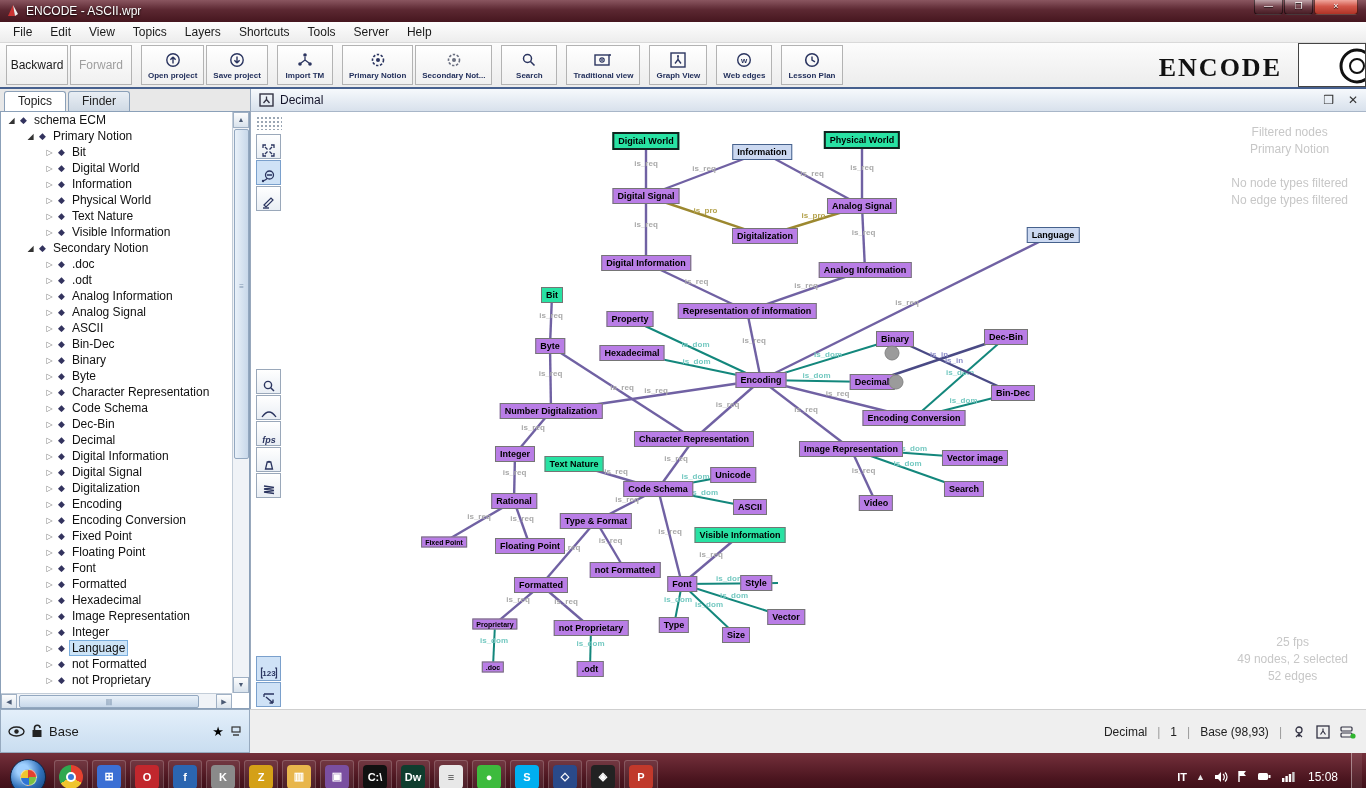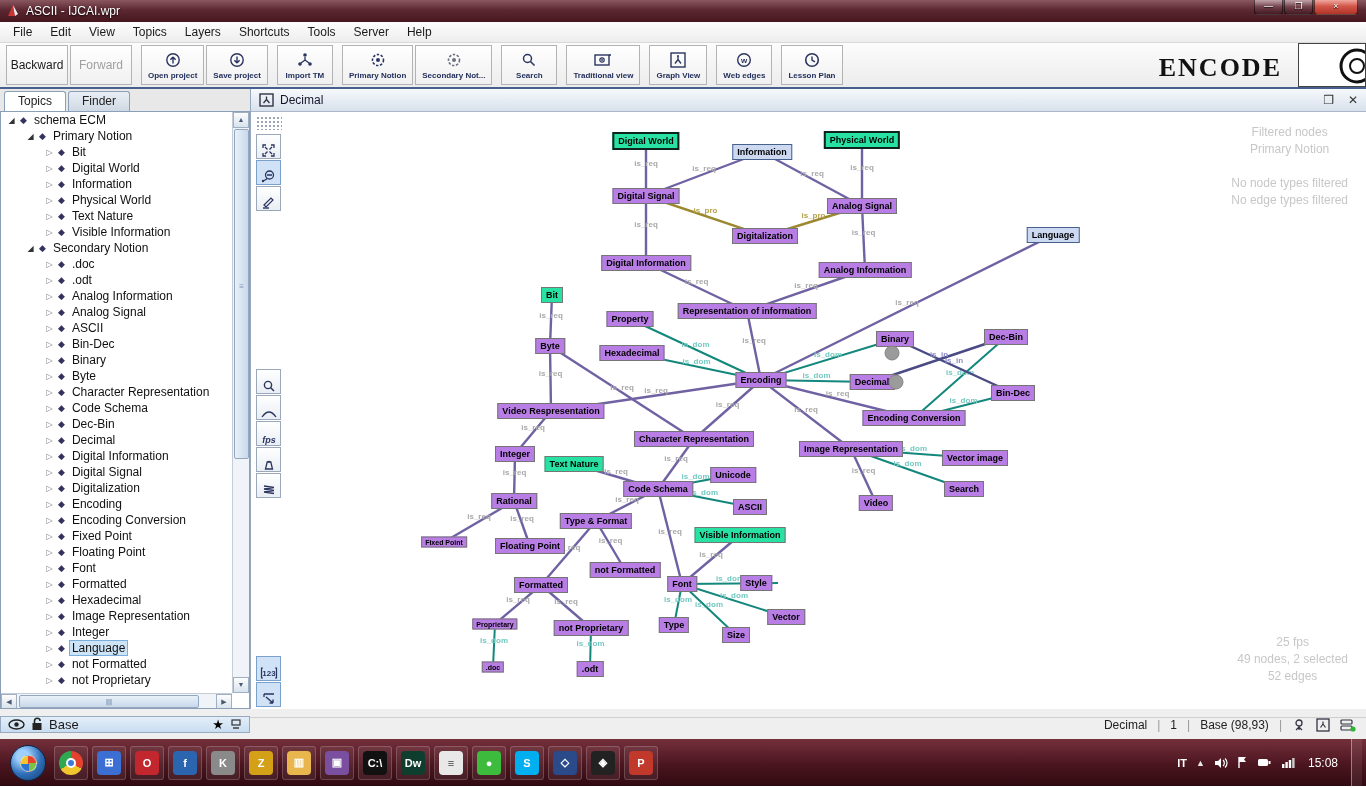--- a/index.html
+++ b/index.html
@@ -98,21 +98,21 @@
   #side-tools { position:absolute; left:5px; top:4px; width:26px; z-index:5; }
   .tool-grip { height:14px; margin-bottom:4px;
     background:radial-gradient(#9aa6b4 1px, transparent 1.3px); background-size:4px 4px; }
   .tool { width:25px; height:25px; border:1px solid #9aa8ba;
     background:linear-gradient(#ffffff,#e9eef4); margin-bottom:1px;
     display:flex; align-items:flex-end; justify-content:center; color:#2b3560; }
   .tool.active { background:#cfe2f6; border-color:#7aa0cc; }
   .tgroup { position:absolute; left:0; }
 
   
-  #bottombar { height:30px; display:flex; background:#efefef;align-items:center; }
+  #bottombar { height:44px; display:flex; background:#efefef; }
   #layerbar { width:250px; background:linear-gradient(#e3effa,#c9ddf0);
     border:1px solid #97aabf; display:flex; align-items:center; padding:0 7px; gap:6px; }
   #layerbar .lname { font-size:13px; color:#1a1a1a; }
   #layerbar .right { margin-left:auto; display:flex; align-items:center; gap:6px; }
   #statusbar { flex:1; border-top:1px solid #cfcfcf; display:flex; align-items:center;
     justify-content:flex-end; gap:10px; padding-right:10px; font-size:12px; color:#222; }
   #statusbar .sep { color:#9a9a9a; }
   #statusbar .sico { display:flex; align-items:center; color:#334; }
 
   
@@ -140,21 +140,21 @@
 </head>
 <body>
 
 <div id="app">
 
   <div id="titlebar">
     <svg class="app-ico" viewBox="0 0 14 14">
       <path d="M2 12 L7 1 L9 12 Z" fill="#c33"></path>
         <path d="M7 1 L9 12 L12 10 Z" fill="#eee"></path>
     </svg>
-    <span class="title">ASCII - IJCAI.wpr</span>
+    <span class="title">ENCODE - ASCII.wpr</span>
     <div class="winbtns">
       <div class="winbtn">—</div>
       <div class="winbtn">❐</div>
       <div class="winbtn close">×</div>
     </div>
   </div>
 
   <div id="menubar">
       <span class="menu-item">File</span>
       <span class="menu-item">Edit</span>
@@ -611,21 +611,21 @@
             <div class="gnode secondary" style="left: 379px; top: 207px;">Property</div>
             <div class="gnode secondary" style="left: 496px; top: 199px;">Representation of information</div>
             <div class="gnode secondary" style="left: 299px; top: 234px;">Byte</div>
             <div class="gnode secondary" style="left: 381px; top: 241px;">Hexadecimal</div>
             <div class="gnode secondary" style="left: 510px; top: 268px;">Encoding</div>
             <div class="gnode secondary" style="left: 644px; top: 227px;">Binary</div>
             <div class="gnode secondary" style="left: 621px; top: 270px;">Decimal</div>
             <div class="gnode secondary" style="left: 755px; top: 225px;">Dec-Bin</div>
             <div class="gnode secondary" style="left: 762px; top: 281px;">Bin-Dec</div>
             <div class="gnode secondary" style="left: 663px; top: 306px;">Encoding Conversion</div>
-            <div class="gnode secondary" style="left: 300px; top: 299px;">Video Respresentation</div>
+            <div class="gnode secondary" style="left: 300px; top: 299px;">Number Digitalization</div>
             <div class="gnode secondary" style="left: 443px; top: 327px;">Character Representation</div>
             <div class="gnode secondary" style="left: 600px; top: 337px;">Image Representation</div>
             <div class="gnode secondary" style="left: 724px; top: 346px;">Vector image</div>
             <div class="gnode secondary" style="left: 713px; top: 377px;">Search</div>
             <div class="gnode secondary" style="left: 625px; top: 391px;">Video</div>
             <div class="gnode secondary" style="left: 264px; top: 342px;">Integer</div>
             <div class="gnode primary" style="left: 323px; top: 352px;">Text Nature</div>
             <div class="gnode secondary" style="left: 482px; top: 363px;">Unicode</div>
             <div class="gnode secondary" style="left: 407px; top: 377px;">Code Schema</div>
             <div class="gnode secondary" style="left: 499px; top: 395px;">ASCII</div>

